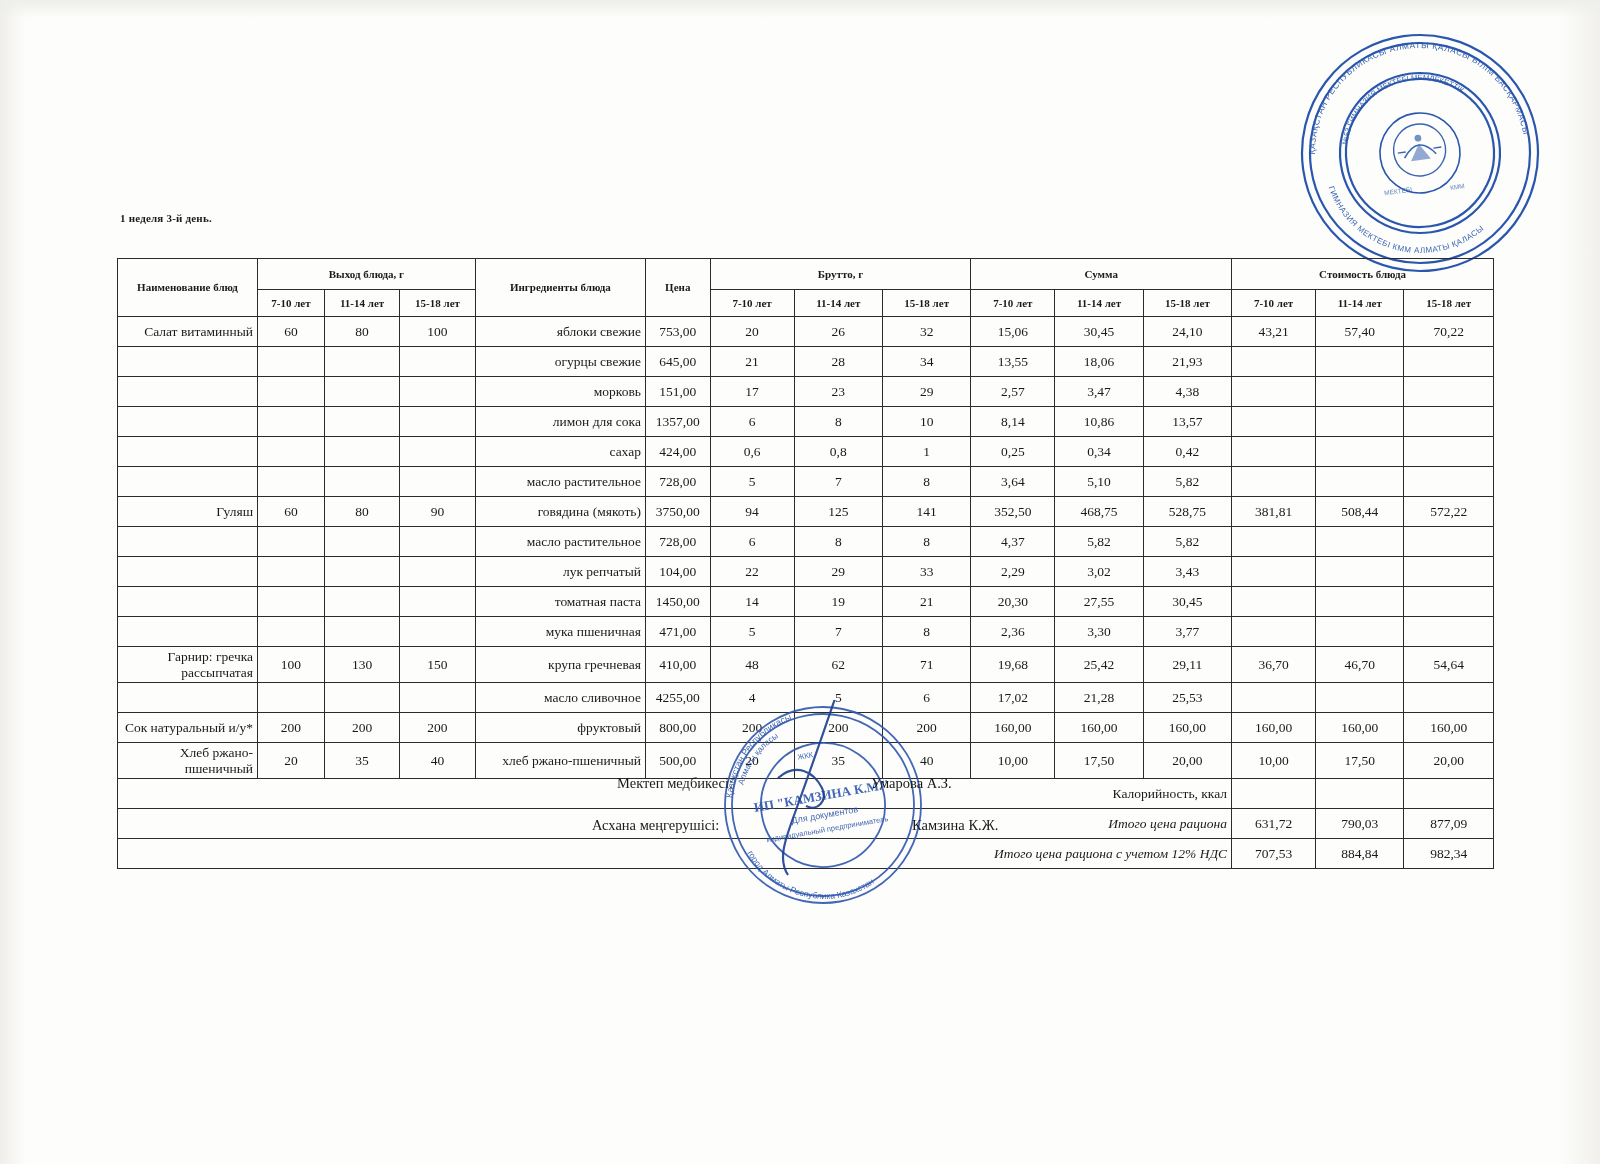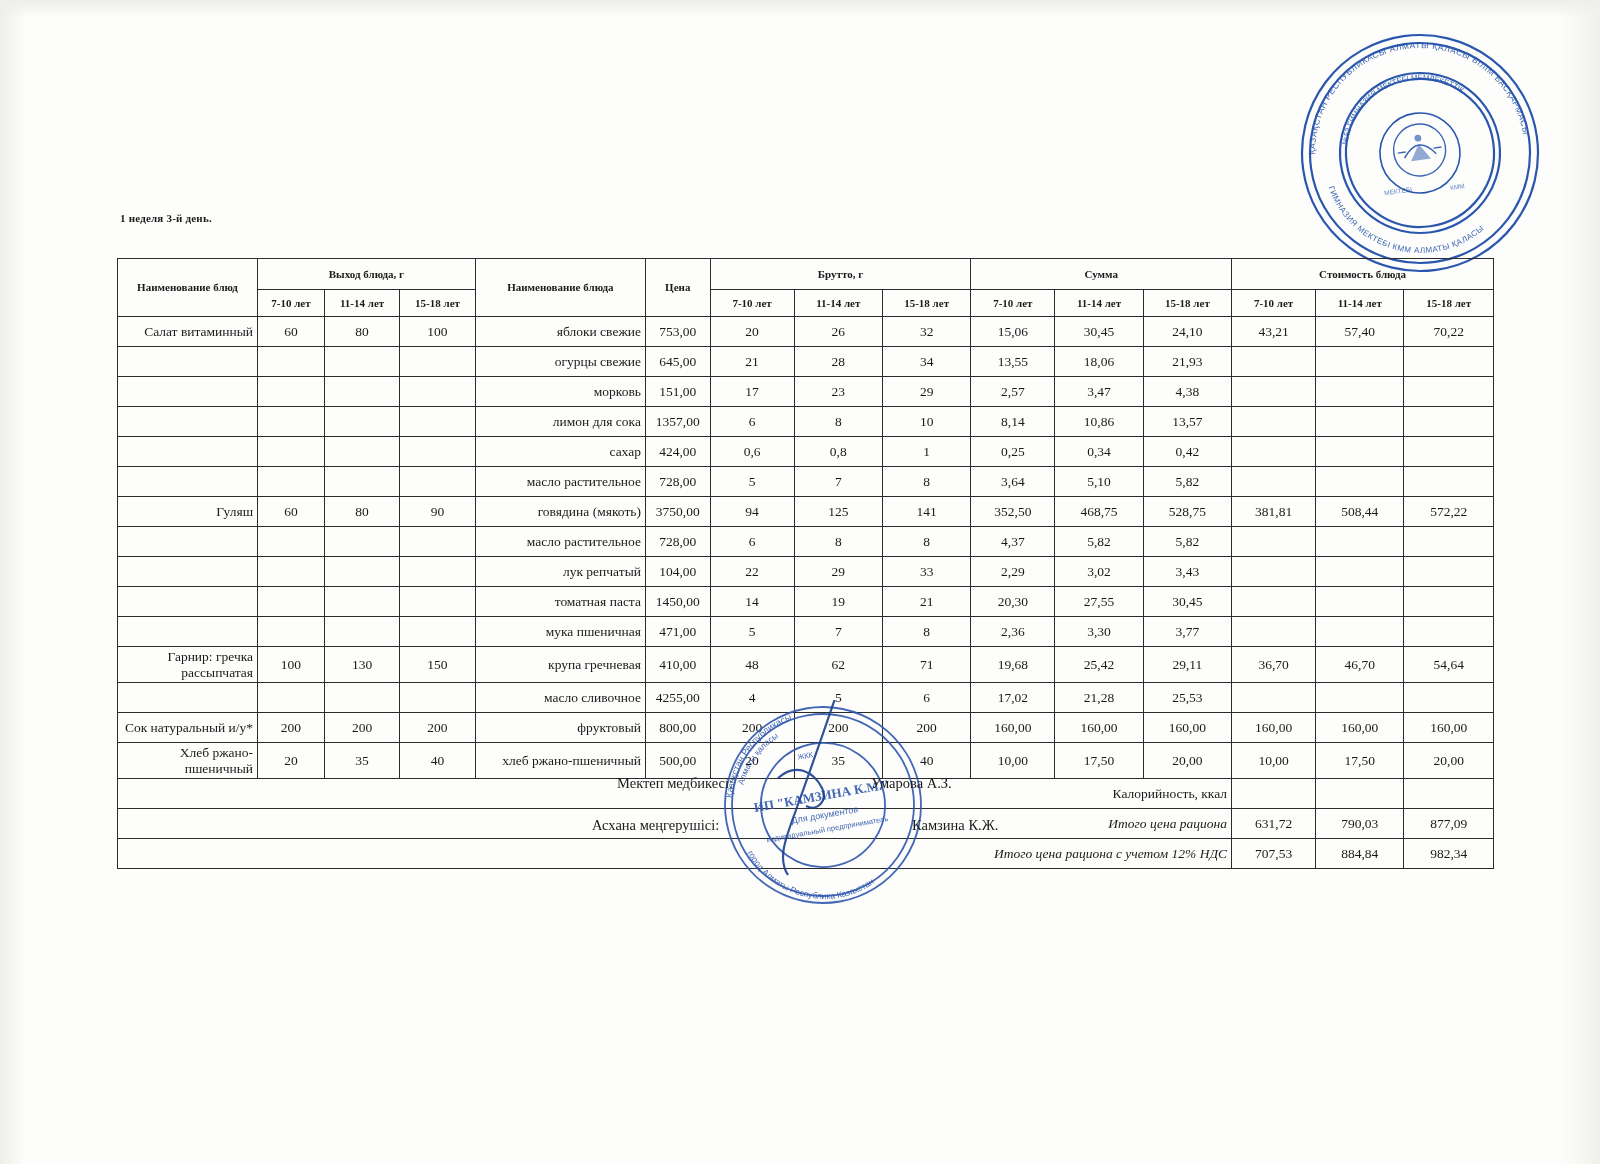--- a/index.html
+++ b/index.html
@@ -179,21 +179,21 @@
         <col style="width:82px">
         <col style="width:82px">
       <col style="width:78px">
         <col style="width:82px">
         <col style="width:83px">
     </colgroup>
     <thead>
       <tr class="hdr-top">
         <th rowspan="2">Наименование блюд</th>
         <th colspan="3">Выход блюда, г</th>
-        <th rowspan="2">Наименование блюда</th>
+        <th rowspan="2">Ингредиенты блюда</th>
         <th rowspan="2">Цена</th>
         <th colspan="3">Брутто, г</th>
         <th colspan="3">Сумма</th>
         <th colspan="3">Стоимость блюда</th>
       </tr>
       <tr class="hdr-sub">
         <th>7-10 лет</th>
         <th>11-14 лет</th>
         <th>15-18 лет</th>
         <th>7-10 лет</th>

